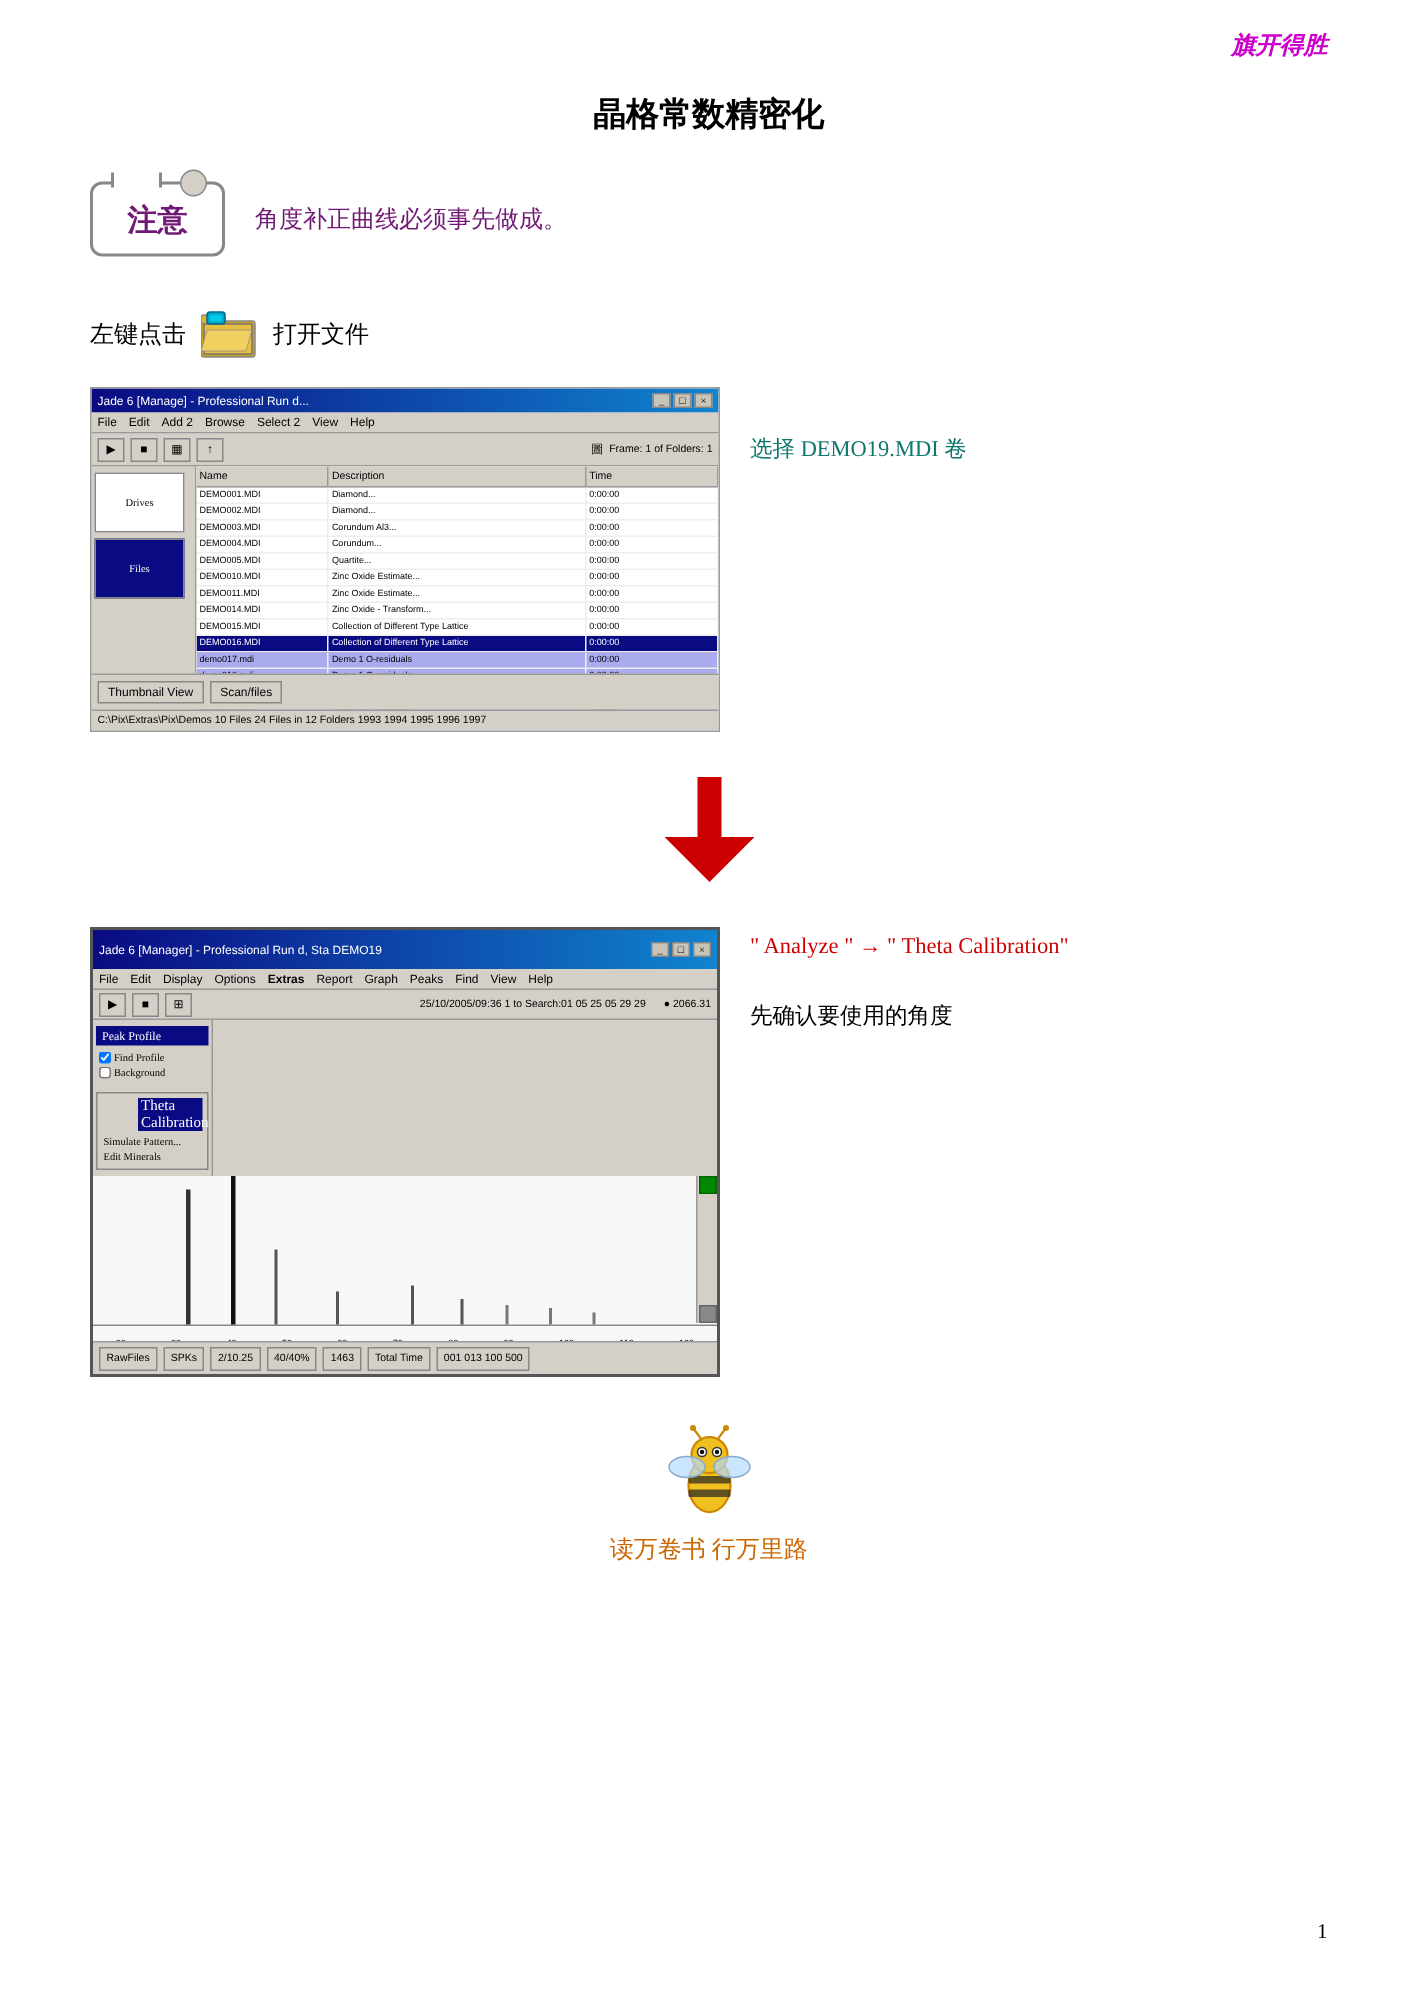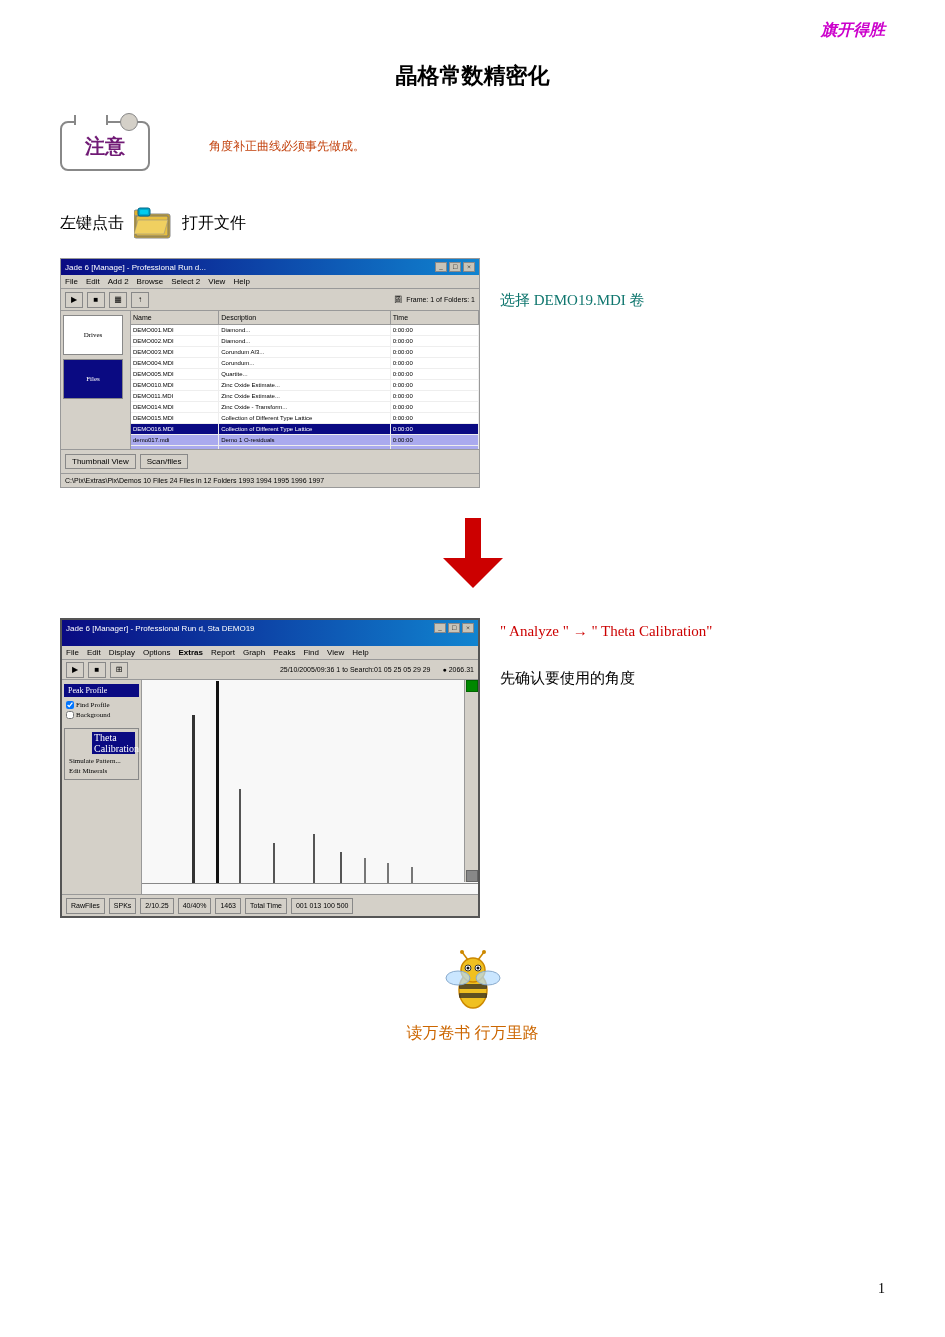--- a/index.html
+++ b/index.html
@@ -62,23 +62,22 @@
       background: #fff;
       border-left: 2px solid #888;
       border-right: 2px solid #888;
     }
     .notice-box-label {
       font-size: 20px;
       font-weight: bold;
       color: #701a75;
     }
     .notice-text {
-      font-size: 12px;
-      color: #c2410c;
-      margin-left: 39px;
+      font-size: 16px;
+      color: #701a75;
     }
 
     
     .leftclick-section {
       display: flex;
       align-items: center;
       margin-bottom: 18px;
       gap: 10px;
     }
     .leftclick-label {
@@ -286,21 +285,21 @@
     .win2-inner {
       width: 100%;
       height: 100%;
       background: #d4d0c8;
       position: relative;
     }
     .win2-titlebar {
       background: linear-gradient(to right, #0a0a82, #1084d0);
       height: 16px;
       display: flex;
-      align-items: flex-end;
+      align-items: center;
       padding: 13px 4px;
     }
     .win2-menu {
       background: #d4d0c8;
       height: 14px;
       display: flex;
       align-items: center;
       padding: 0 4px;
       gap: 8px;
       border-bottom: 1px solid #999;
@@ -310,20 +309,21 @@
       height: 20px;
       border-bottom: 1px solid #999;
       display: flex;
       align-items: center;
       padding: 0 4px;
       gap: 4px;
     }
     .win2-content-area {
       display: flex;
       height: calc(100% - 50px - 22px);
+      flex-direction: column;
     }
     .win2-left-panel {
       width: 80px;
       background: #d4d0c8;
       border-right: 1px solid #999;
       padding: 4px 2px;
     }
     .win2-right-panel {
       flex: 1;
       background: #f0f0f0;

